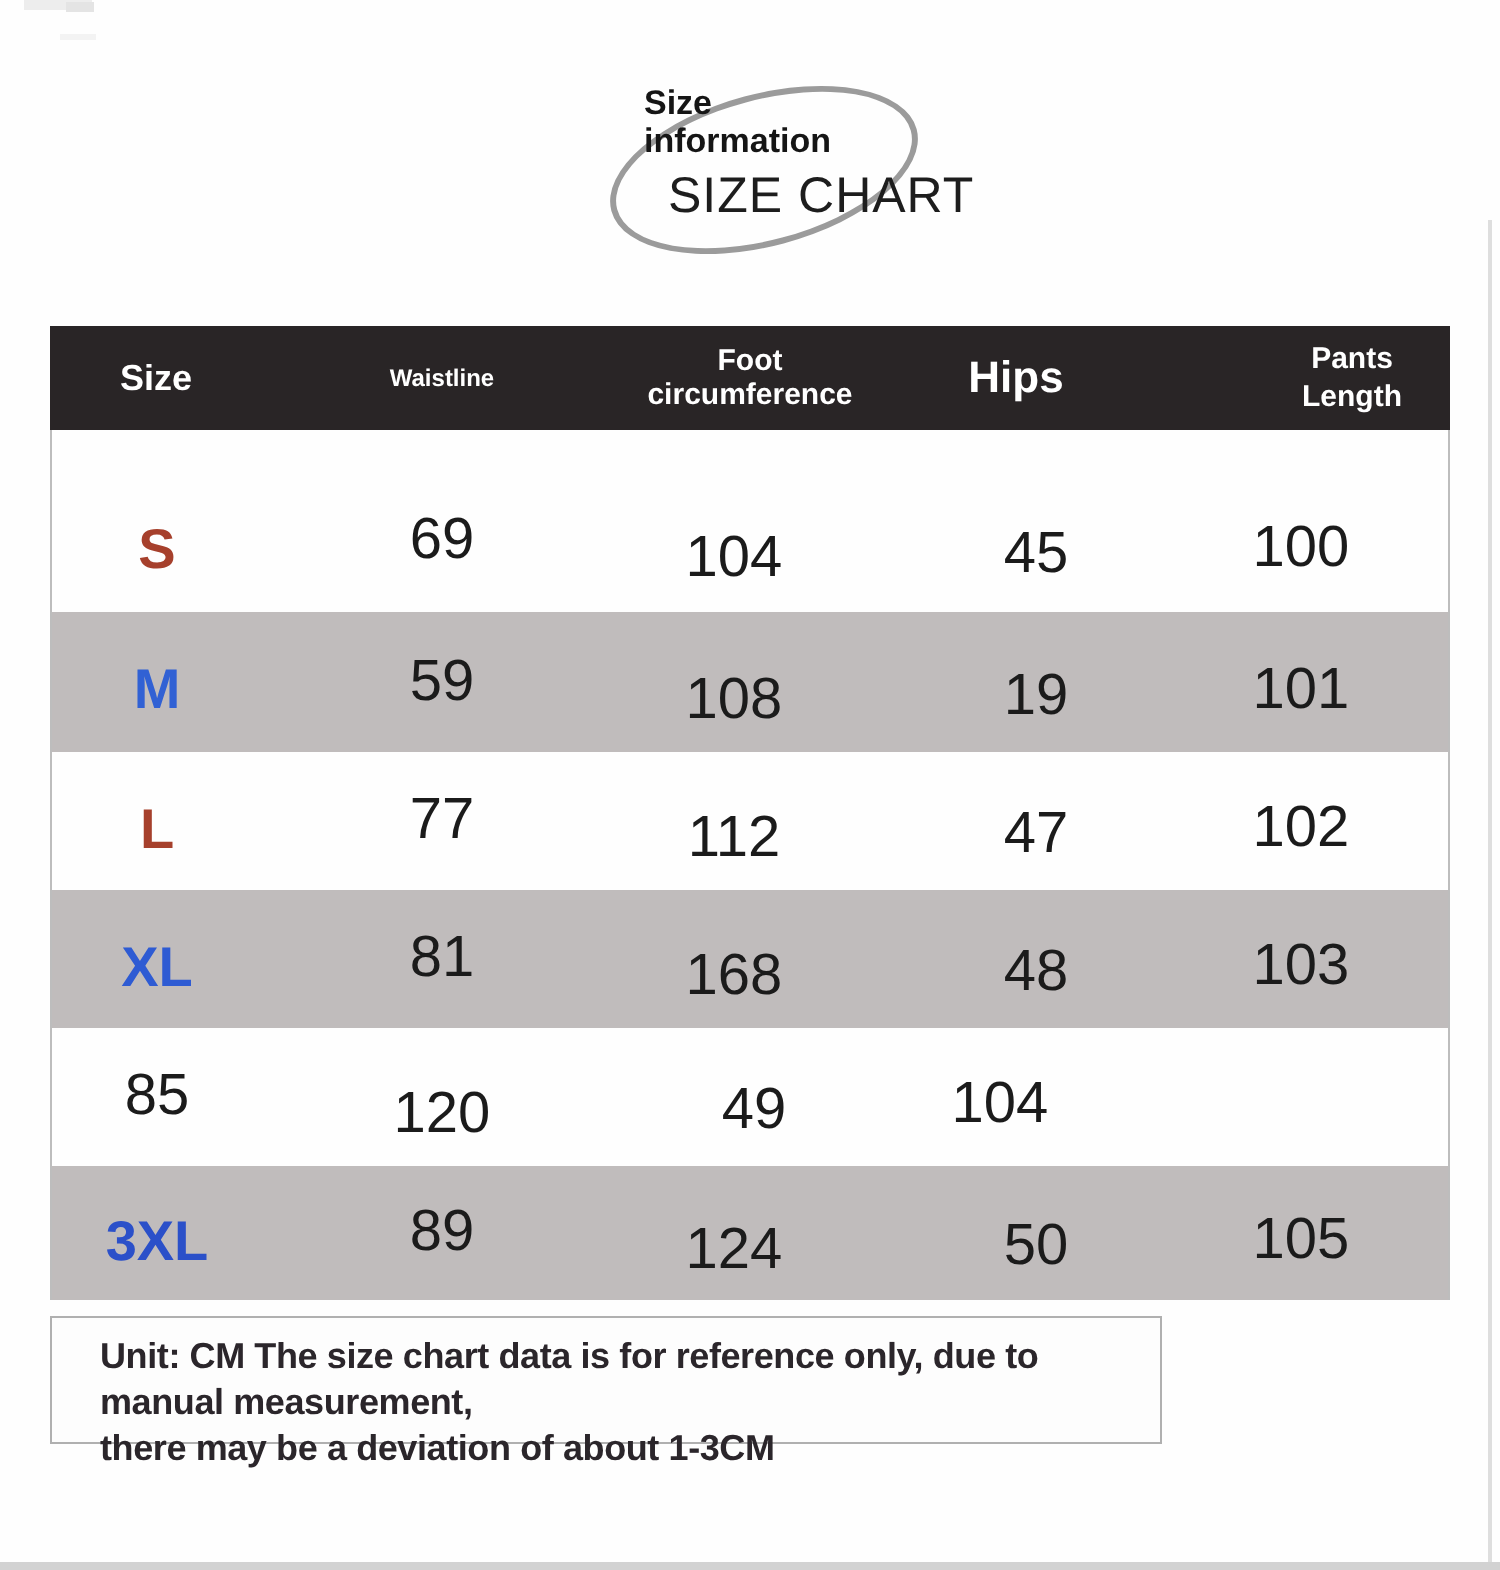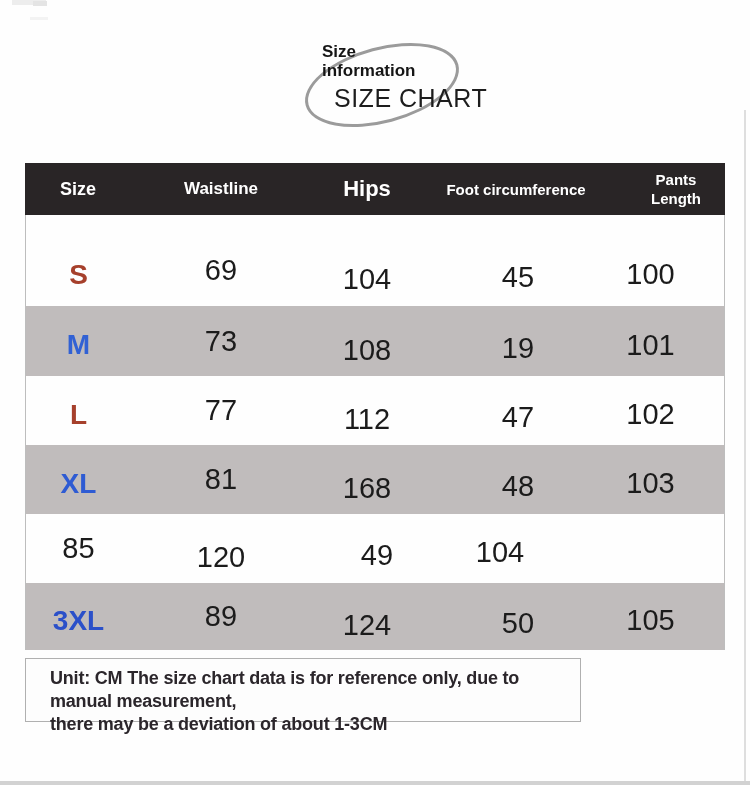--- a/index.html
+++ b/index.html
@@ -37,21 +37,21 @@
   }
 
   
   .size-table{position:absolute;left:25px;top:163px;width:700px;}
   .thead{
     display:grid;grid-template-columns:106px 180px 112px 170px 132px;
     height:52px;color:#fff;
   }
   .thead .hcell{display:flex;align-items:center;justify-content:center;text-align:center;}
   .h-size{font-size:18px;font-weight:bold;}
-  .h-waist{font-size:17px;font-weight:bold;}
+  .h-waist{font-size:12px;font-weight:bold;}
   .h-hips{font-size:22px;font-weight:bold;}
   .h-foot{font-size:15px;font-weight:bold;transform:translateX(8px);}
   .h-pants{font-size:15px;font-weight:bold;line-height:19px;justify-content:flex-start;padding-left:34px;text-align:left;}
   .tbody{
     border-left:1px solid #bdbdbd;border-right:1px solid #bdbdbd;
     box-sizing:border-box;
   }
   .trow{
     display:grid;grid-template-columns:105px 180px 112px 170px 131px;
     align-items:center;
@@ -93,43 +93,43 @@
     <div>Size</div>
     <div>information</div>
   </div>
   <div class="stamp-text">SIZE CHART</div>
 
   <div class="size-table">
 
     <div class="thead" style="background-color: rgb(41, 37, 38);">
       <div class="hcell h-size">Size</div>
       <div class="hcell h-waist">Waistline</div>
+      <div class="hcell h-foot">Foot circumference</div>
       <div class="hcell h-hips">Hips</div>
-      <div class="hcell h-foot">Foot circumference</div>
       <div class="hcell h-pants">
         <span>
           <span style="display:block">Pants</span>
           <span style="display:block">Length</span>
         </span>
       </div>
     </div>
 
     <div class="tbody">
 
       <div class="trow row-s">
         <div class="cell c-size" style="color: rgb(166, 64, 44);">S</div>
         <div class="cell c-waist">69</div>
         <div class="cell c-hips">104</div>
         <div class="cell c-foot">45</div>
         <div class="cell c-pants">100</div>
       </div>
 
       <div class="trow row-m" style="background-color: rgb(192, 188, 188);">
         <div class="cell c-size" style="color: rgb(49, 97, 212);">M</div>
-        <div class="cell c-waist">73</div>
+        <div class="cell c-waist">59</div>
         <div class="cell c-hips">108</div>
         <div class="cell c-foot">19</div>
         <div class="cell c-pants">101</div>
       </div>
 
       <div class="trow row-l">
         <div class="cell c-size" style="color: rgb(166, 64, 44);">L</div>
         <div class="cell c-waist">77</div>
         <div class="cell c-hips">112</div>
         <div class="cell c-foot">47</div>

